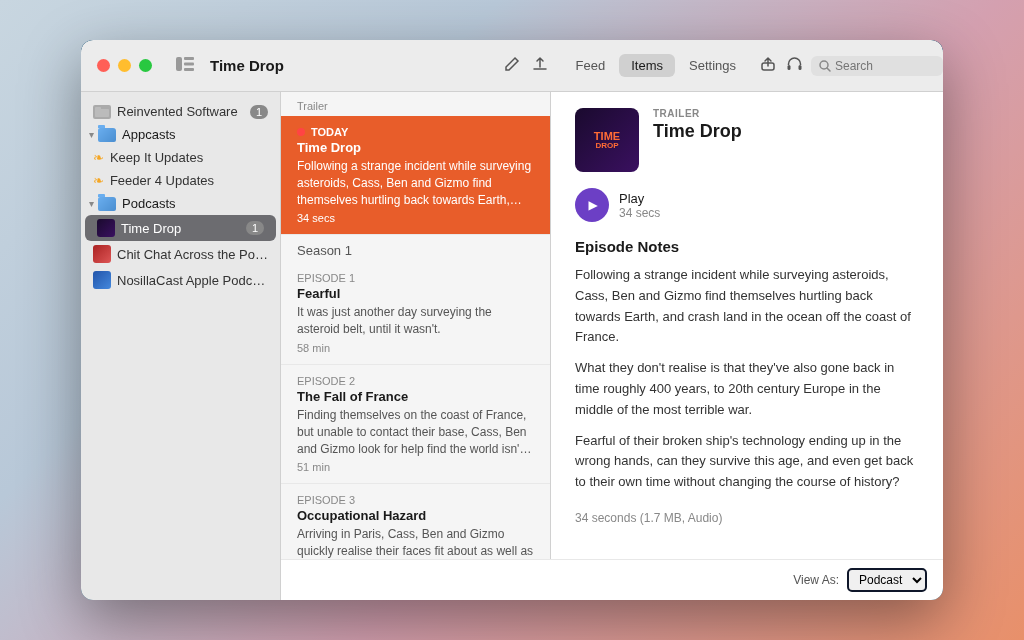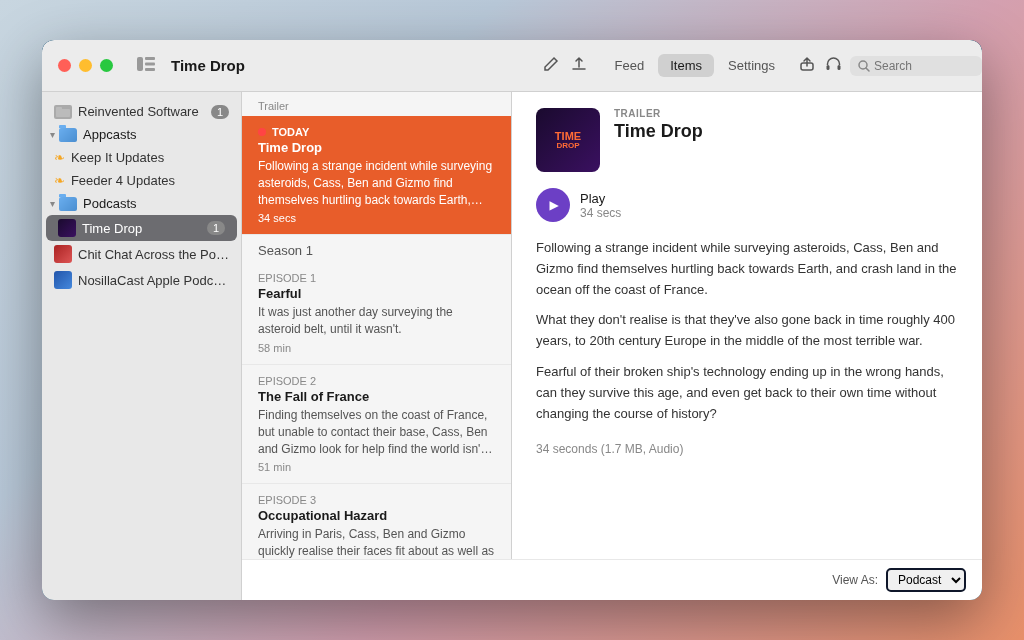--- a/index.html
+++ b/index.html
@@ -7,21 +7,21 @@
       font-family: -apple-system, BlinkMacSystemFont, 'Helvetica Neue', Arial, sans-serif;
       background: linear-gradient(135deg, #c8d6e0 0%, #b8c8d8 30%, #d4a0b0 60%, #e8906a 100%);
       width: 1024px;
       height: 640px;
       display: flex;
       align-items: center;
       justify-content: center;
       overflow: hidden;
     }
     .window {
-      width: 940px;
+      width: 862px;
       height: 560px;
       background: #0c4a6e;
       border-radius: 12px;
       box-shadow: 0 20px 60px rgba(0,0,0,0.4);
       display: flex;
       flex-direction: column;
       overflow: hidden;
     }
     
     .titlebar {
@@ -622,20 +622,21 @@
           </div>
 
           <div class="play-row">
             <div class="play-btn"></div>
             <div>
               <div class="play-label">Play</div>
               <div class="play-duration">34 secs</div>
             </div>
           </div>
 
+          <div class="episode-notes-title">Episode Notes</div>
           <div class="episode-notes-text">Following a strange incident while surveying asteroids, Cass, Ben and Gizmo find themselves hurtling back towards Earth, and crash land in the ocean off the coast of France.</div>
           <div class="episode-notes-text">What they don't realise is that they've also gone back in time roughly 400 years, to 20th century Europe in the middle of the most terrible war.</div>
           <div class="episode-notes-text">Fearful of their broken ship's technology ending up in the wrong hands, can they survive this age, and even get back to their own time without changing the course of history?</div>
           <div class="episode-meta">34 seconds (1.7 MB, Audio)</div>
         </div>
       </div>
 
       <div class="view-as-bar">
         <span class="view-as-label">View As:</span>
         <select class="view-as-select">

